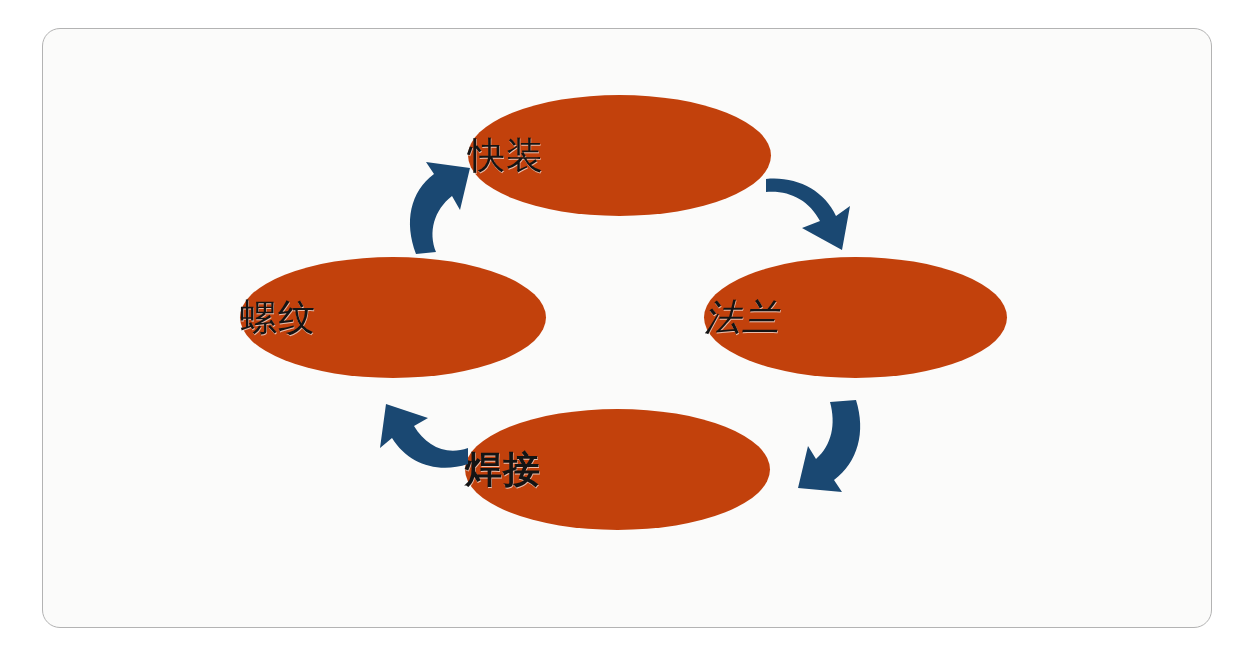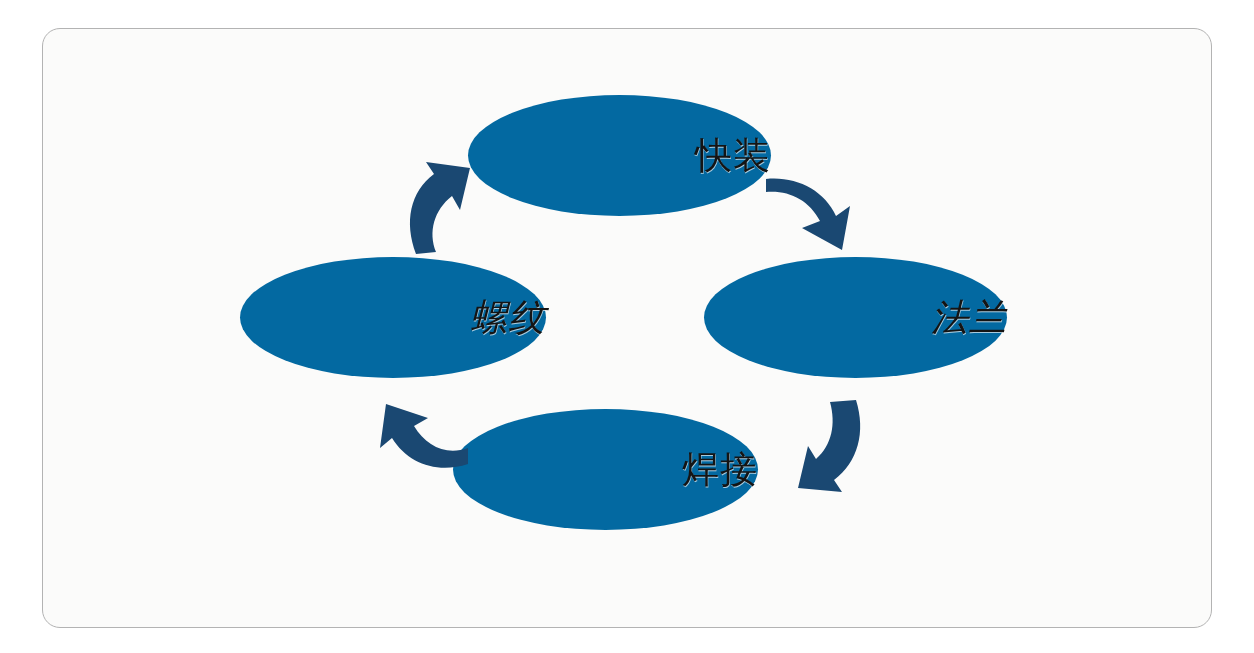--- a/index.html
+++ b/index.html
@@ -34,38 +34,38 @@
     position: absolute;
     left: 0;
     top: 0;
     width: 1254px;
     height: 653px;
   }
   .node {
     position: absolute;
     display: flex;
     align-items: center;
-    justify-content: flex-end;
+    justify-content: flex-start;
     border-radius: 50%;
-    background: #0369a1;
+    background: #c2410c;
     box-sizing: border-box;
   }
   .node-label {
     font-size: 37px;
     line-height: 1;
     color: #141414;
     letter-spacing: 1px;
     text-shadow: 0.5px 0.5px 0 rgba(255,255,255,0.65);
     white-space: nowrap;
     font-family: "DejaVu Sans", "Liberation Sans", sans-serif;
   }
   #node-top    { left: 468px; top: 95px;  width: 303px; height: 121px; }
   #node-right  { left: 704px; top: 257px; width: 303px; height: 121px; font-style: italic; }
-  #node-bottom { left: 453px; top: 409px; width: 305px; height: 121px; }
-  #node-left   { left: 240px; top: 257px; width: 306px; height: 121px; font-style: italic; }
+  #node-bottom { left: 465px; top: 409px; width: 305px; height: 121px; font-weight: bold; }
+  #node-left   { left: 240px; top: 257px; width: 306px; height: 121px; }
 
   .arrow-svg {
     position: absolute;
     overflow: visible;
   }
   #arrow-tr { left: 762px; top: 166px; width: 100px; height: 95px; }
   #arrow-br { left: 778px; top: 396px; width: 100px; height: 100px; }
   #arrow-bl { left: 372px; top: 386px; width: 100px; height: 100px; }
   #arrow-tl { left: 398px; top: 158px; width: 100px; height: 100px; }
 </style>

